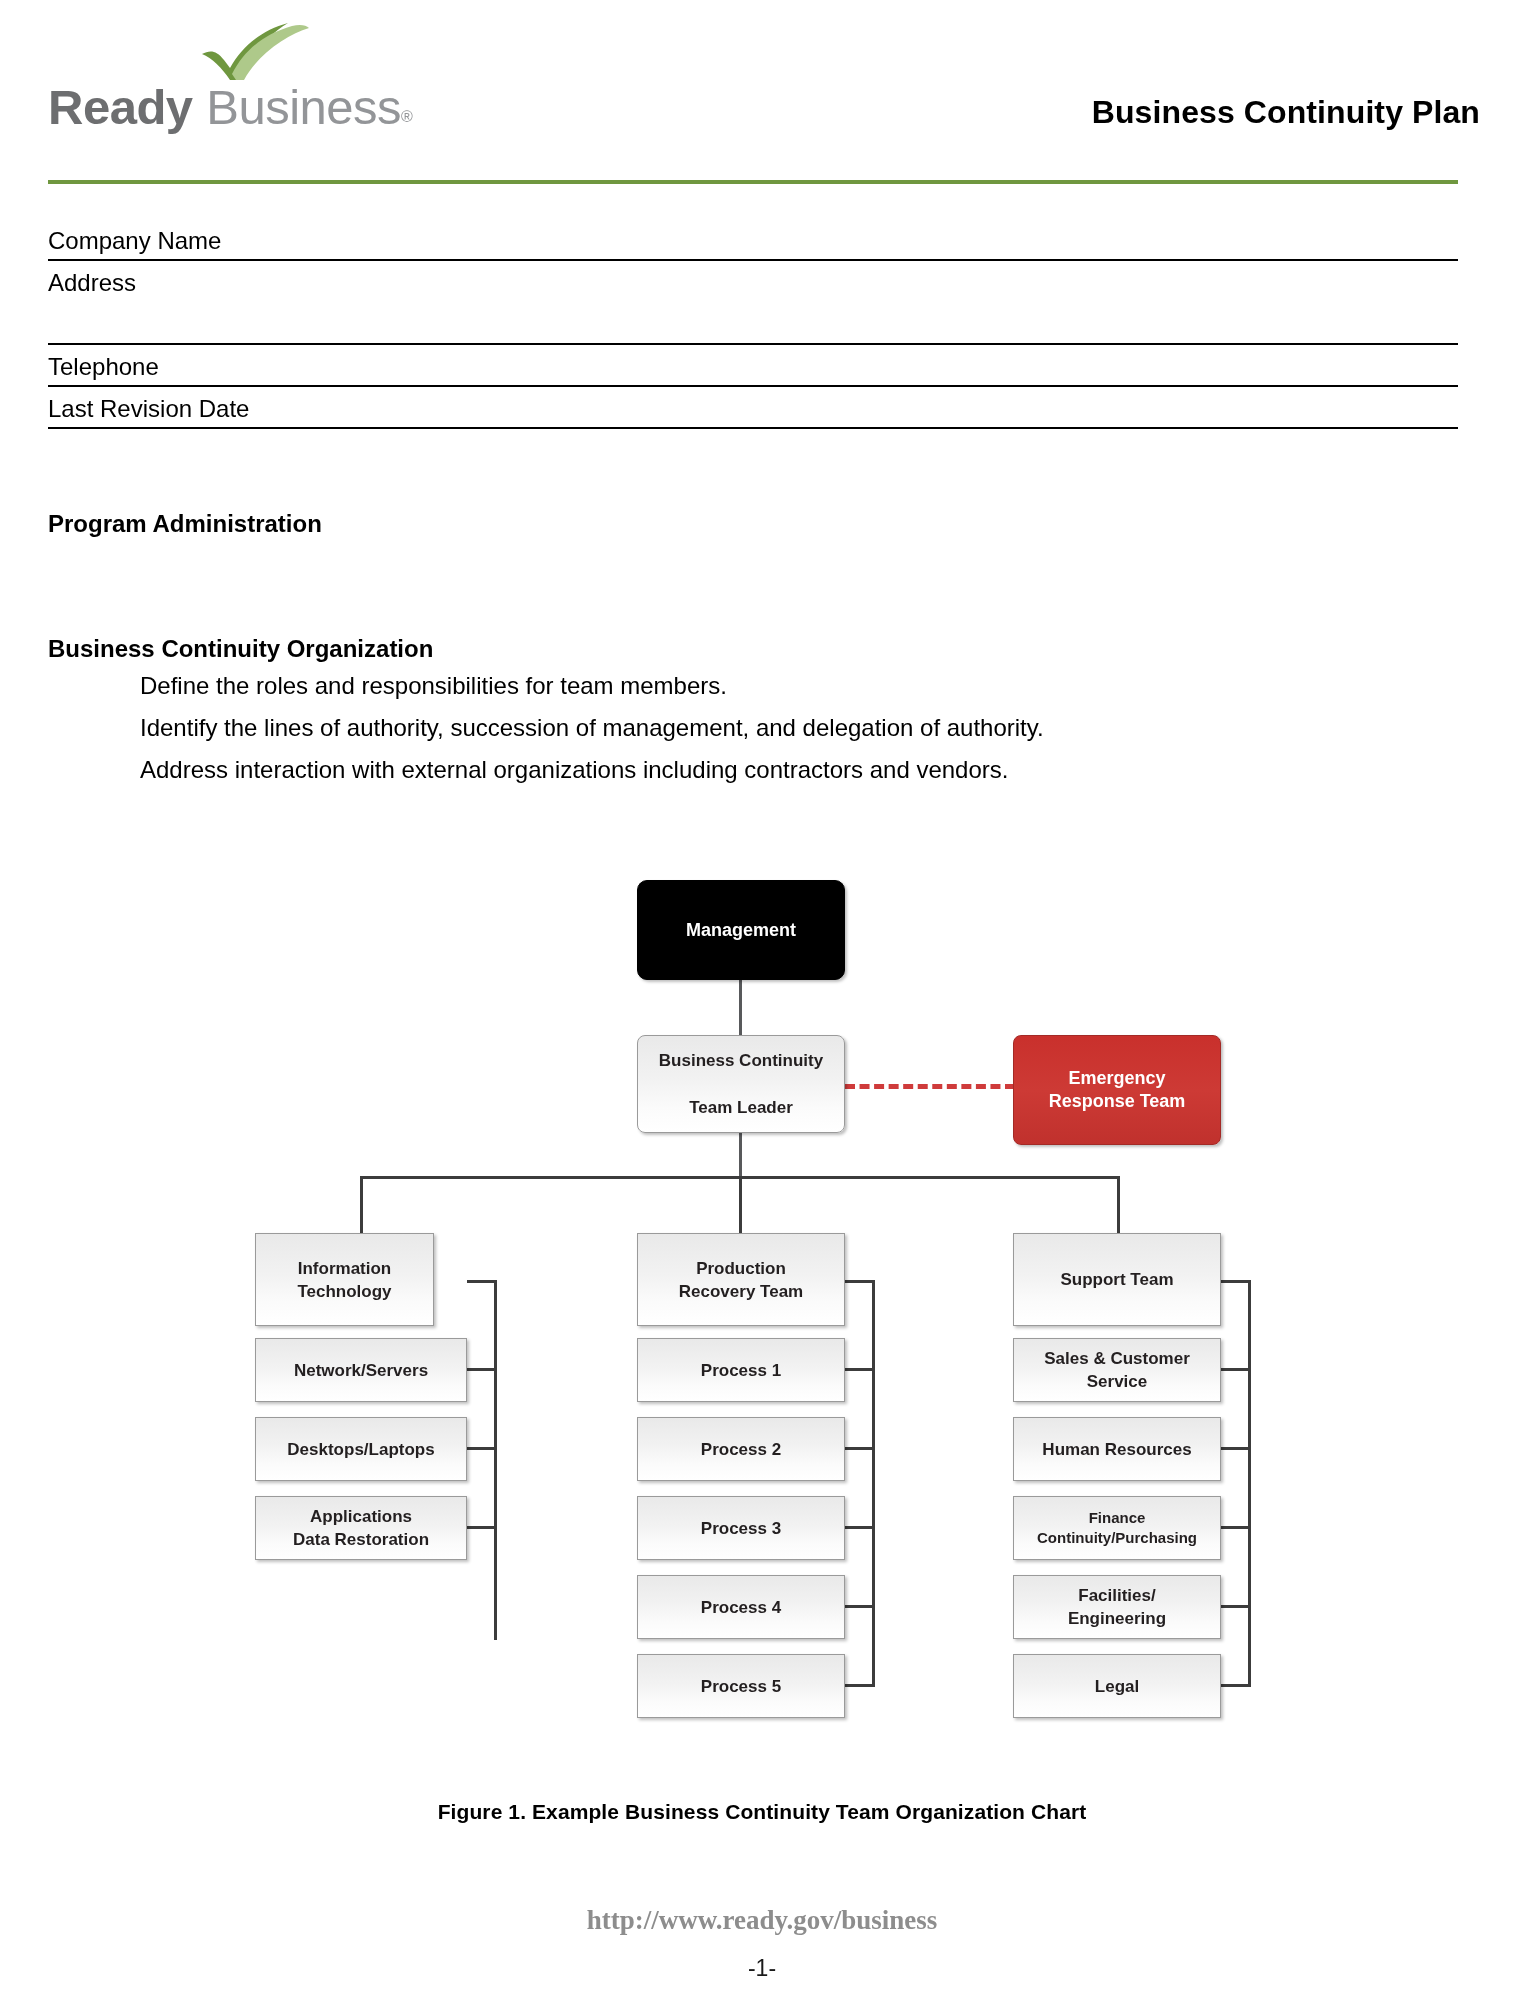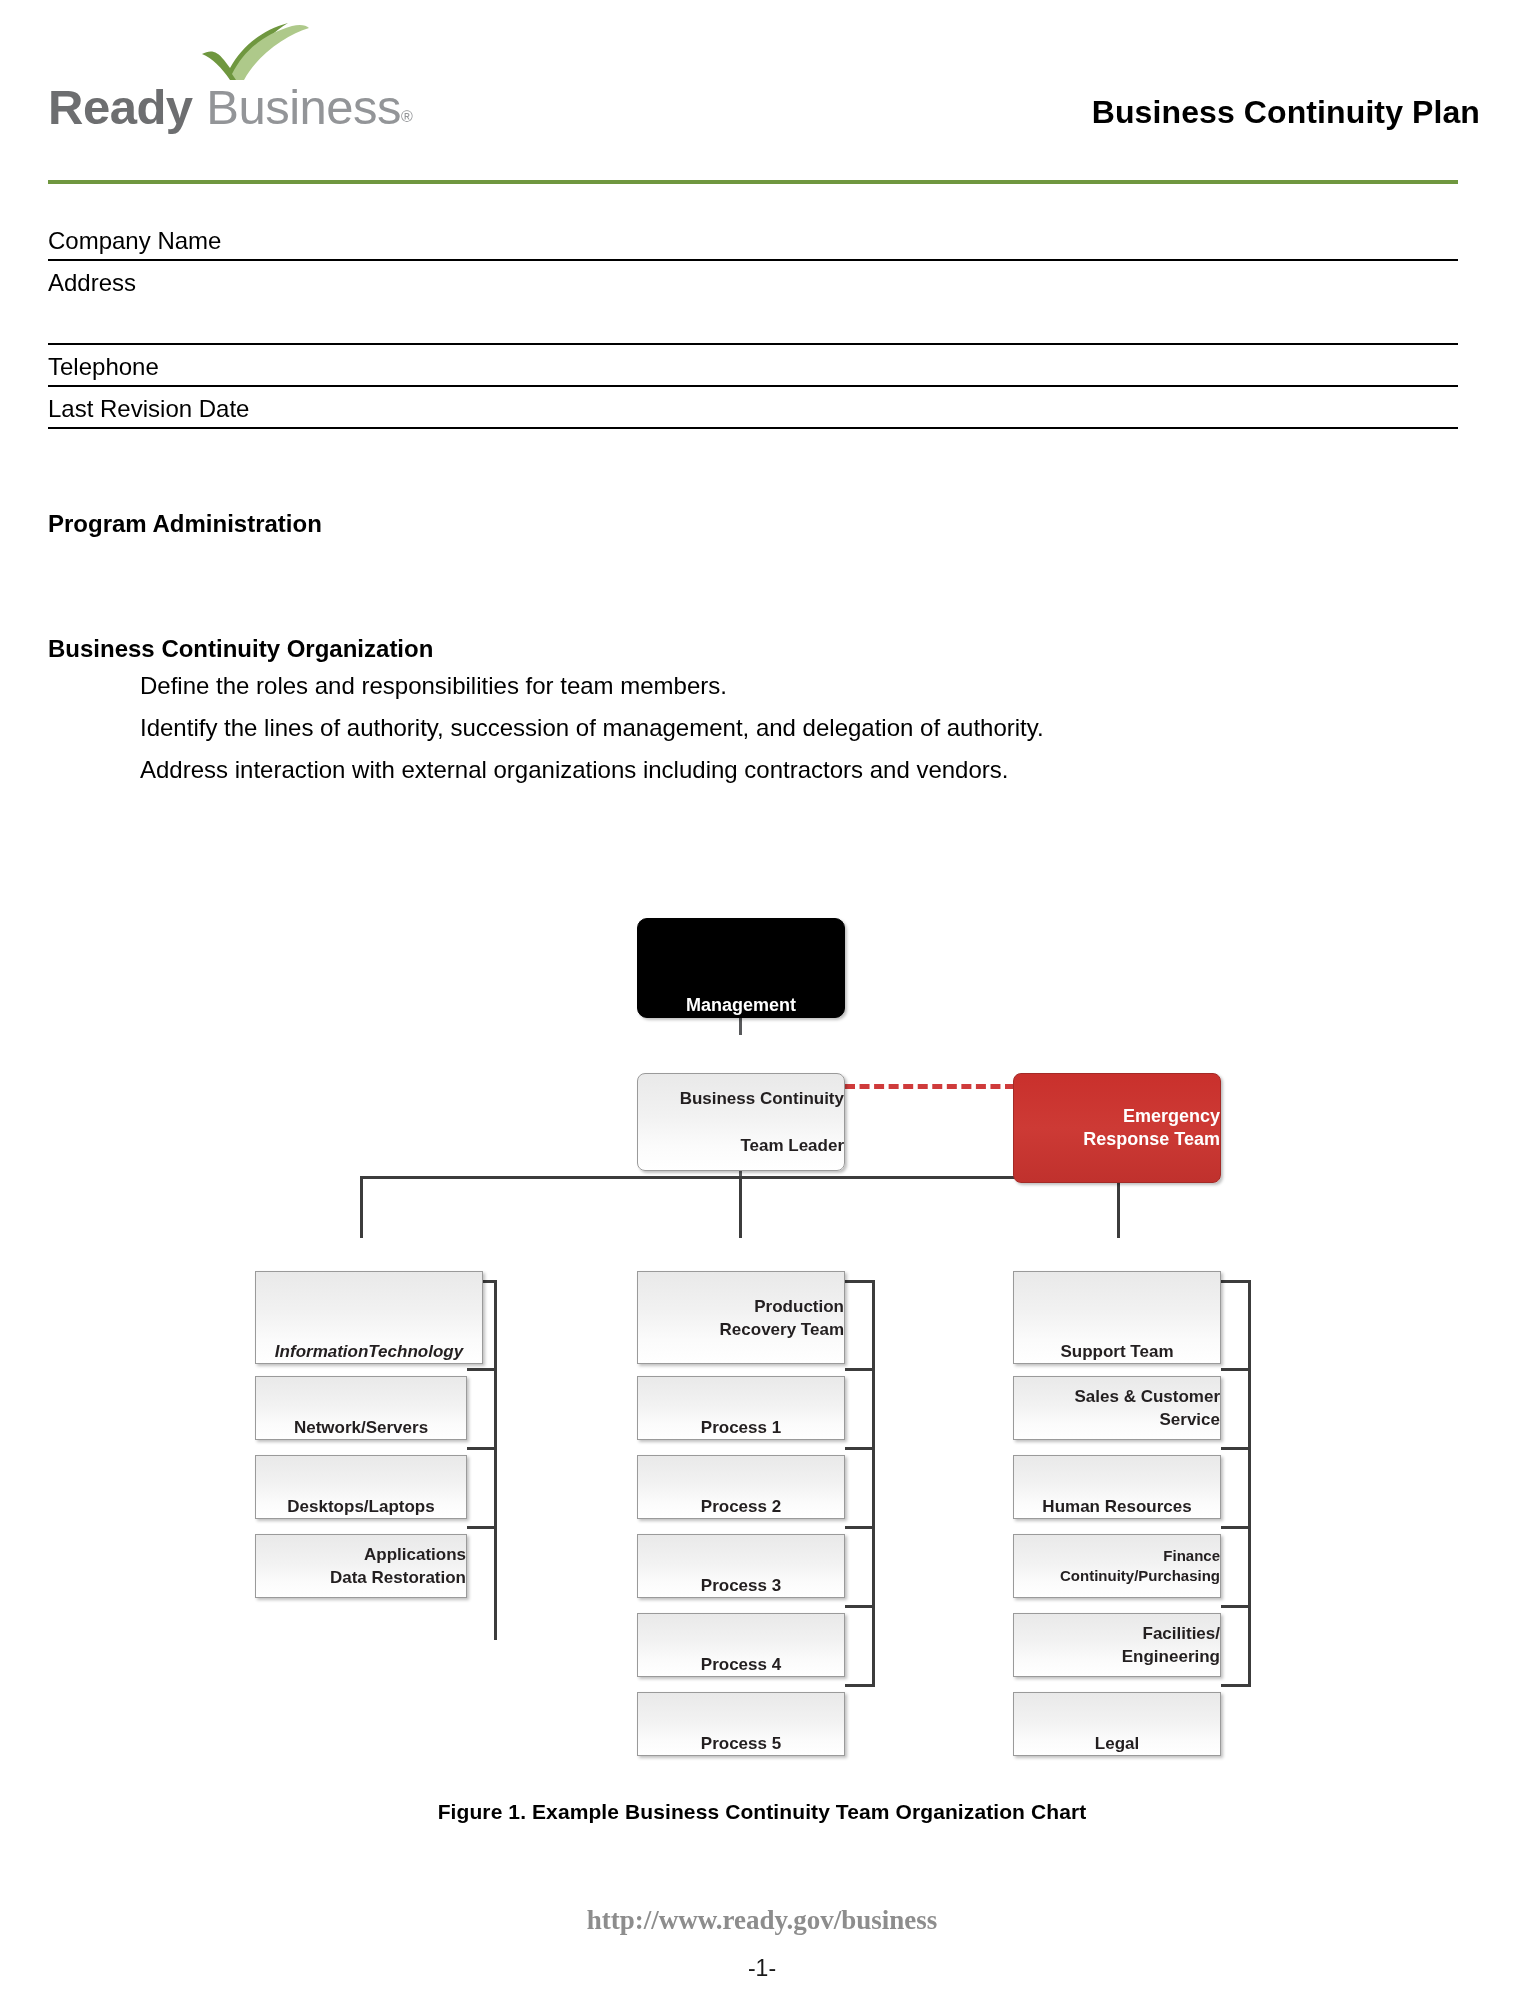--- a/index.html
+++ b/index.html
@@ -132,32 +132,31 @@
     position: absolute;
     left: 0;
     top: 860px;
     width: 1524px;
     height: 950px;
   }
   .node {
     position: absolute;
     box-sizing: border-box;
     display: flex;
-    align-items: flex-end;
+    align-items: center;
     justify-content: center;
     text-align: center;
     font-size: 17px;
     font-weight: bold;
     line-height: 23px;
     color: #231f20;
     border: 1px solid #9a9a9a;
     background: linear-gradient(to bottom, #e9e9e9 0%, #f2f2f2 45%, #fbfbfb 75%, #ffffff 100%);
     box-shadow: 2px 2px 3px rgba(0,0,0,0.25);
     z-index: 3;
-    margin-top: 38px;
   }
   .node.small-text {
     font-size: 15px;
     line-height: 20px;
   }
   .node.root {
     background: #000000;
     color: #ffffff;
     border: 1px solid #000000;
     border-radius: 10px;
@@ -289,21 +288,21 @@
       <span>Emergency</span>
       <span>Response Team</span>
     </div>
 
     <div class="conn v" style="left:739px; top:273px; height:45px;"></div>
     <div class="conn h dark" style="left:360px; top:316px; width:759px;"></div>
     <div class="conn v dark" style="left:360px; top:316px; height:62px;"></div>
     <div class="conn v dark" style="left:739px; top:316px; height:62px;"></div>
     <div class="conn v dark" style="left:1117px; top:316px; height:62px;"></div>
 
-    <div class="node" style="left:255px; top:373px; width:228px; height:93px; flex-direction:row;font-style:italic;">
+    <div class="node" style="left:255px; top:373px; width:179px; height:93px; flex-direction:column;">
       <span>Information</span>
       <span>Technology</span>
     </div>
     <div class="conn v dark" style="left:494px; top:420px; height:360px;"></div>
     <div class="conn h dark" style="left:467px; top:420px; width:30px;"></div>
 
     <div class="node" style="left:255px; top:478px; width:212px; height:64px;">
       <span>Network/Servers</span>
     </div>
     <div class="conn h dark" style="left:467px; top:508px; width:30px;"></div>

